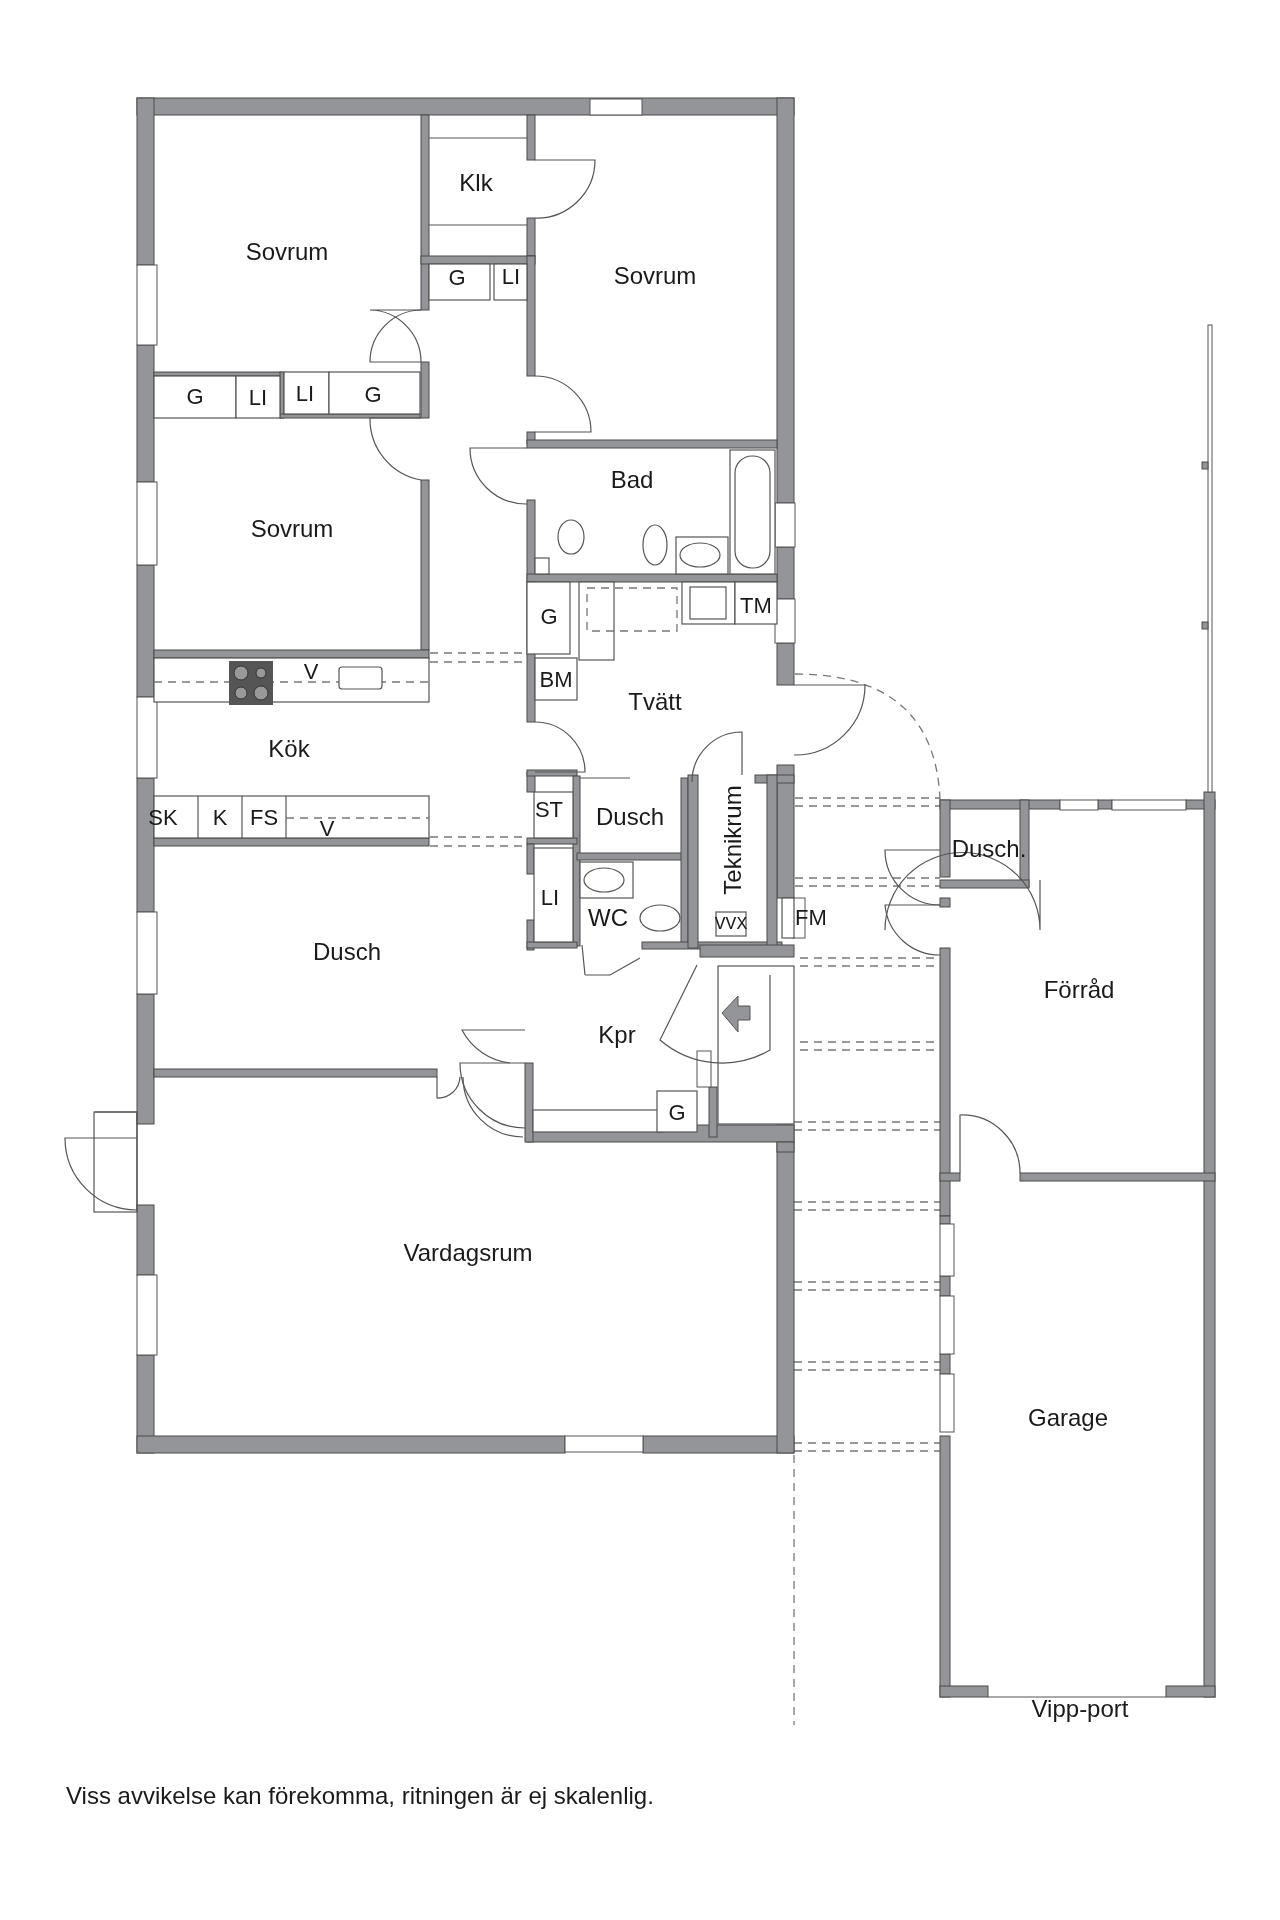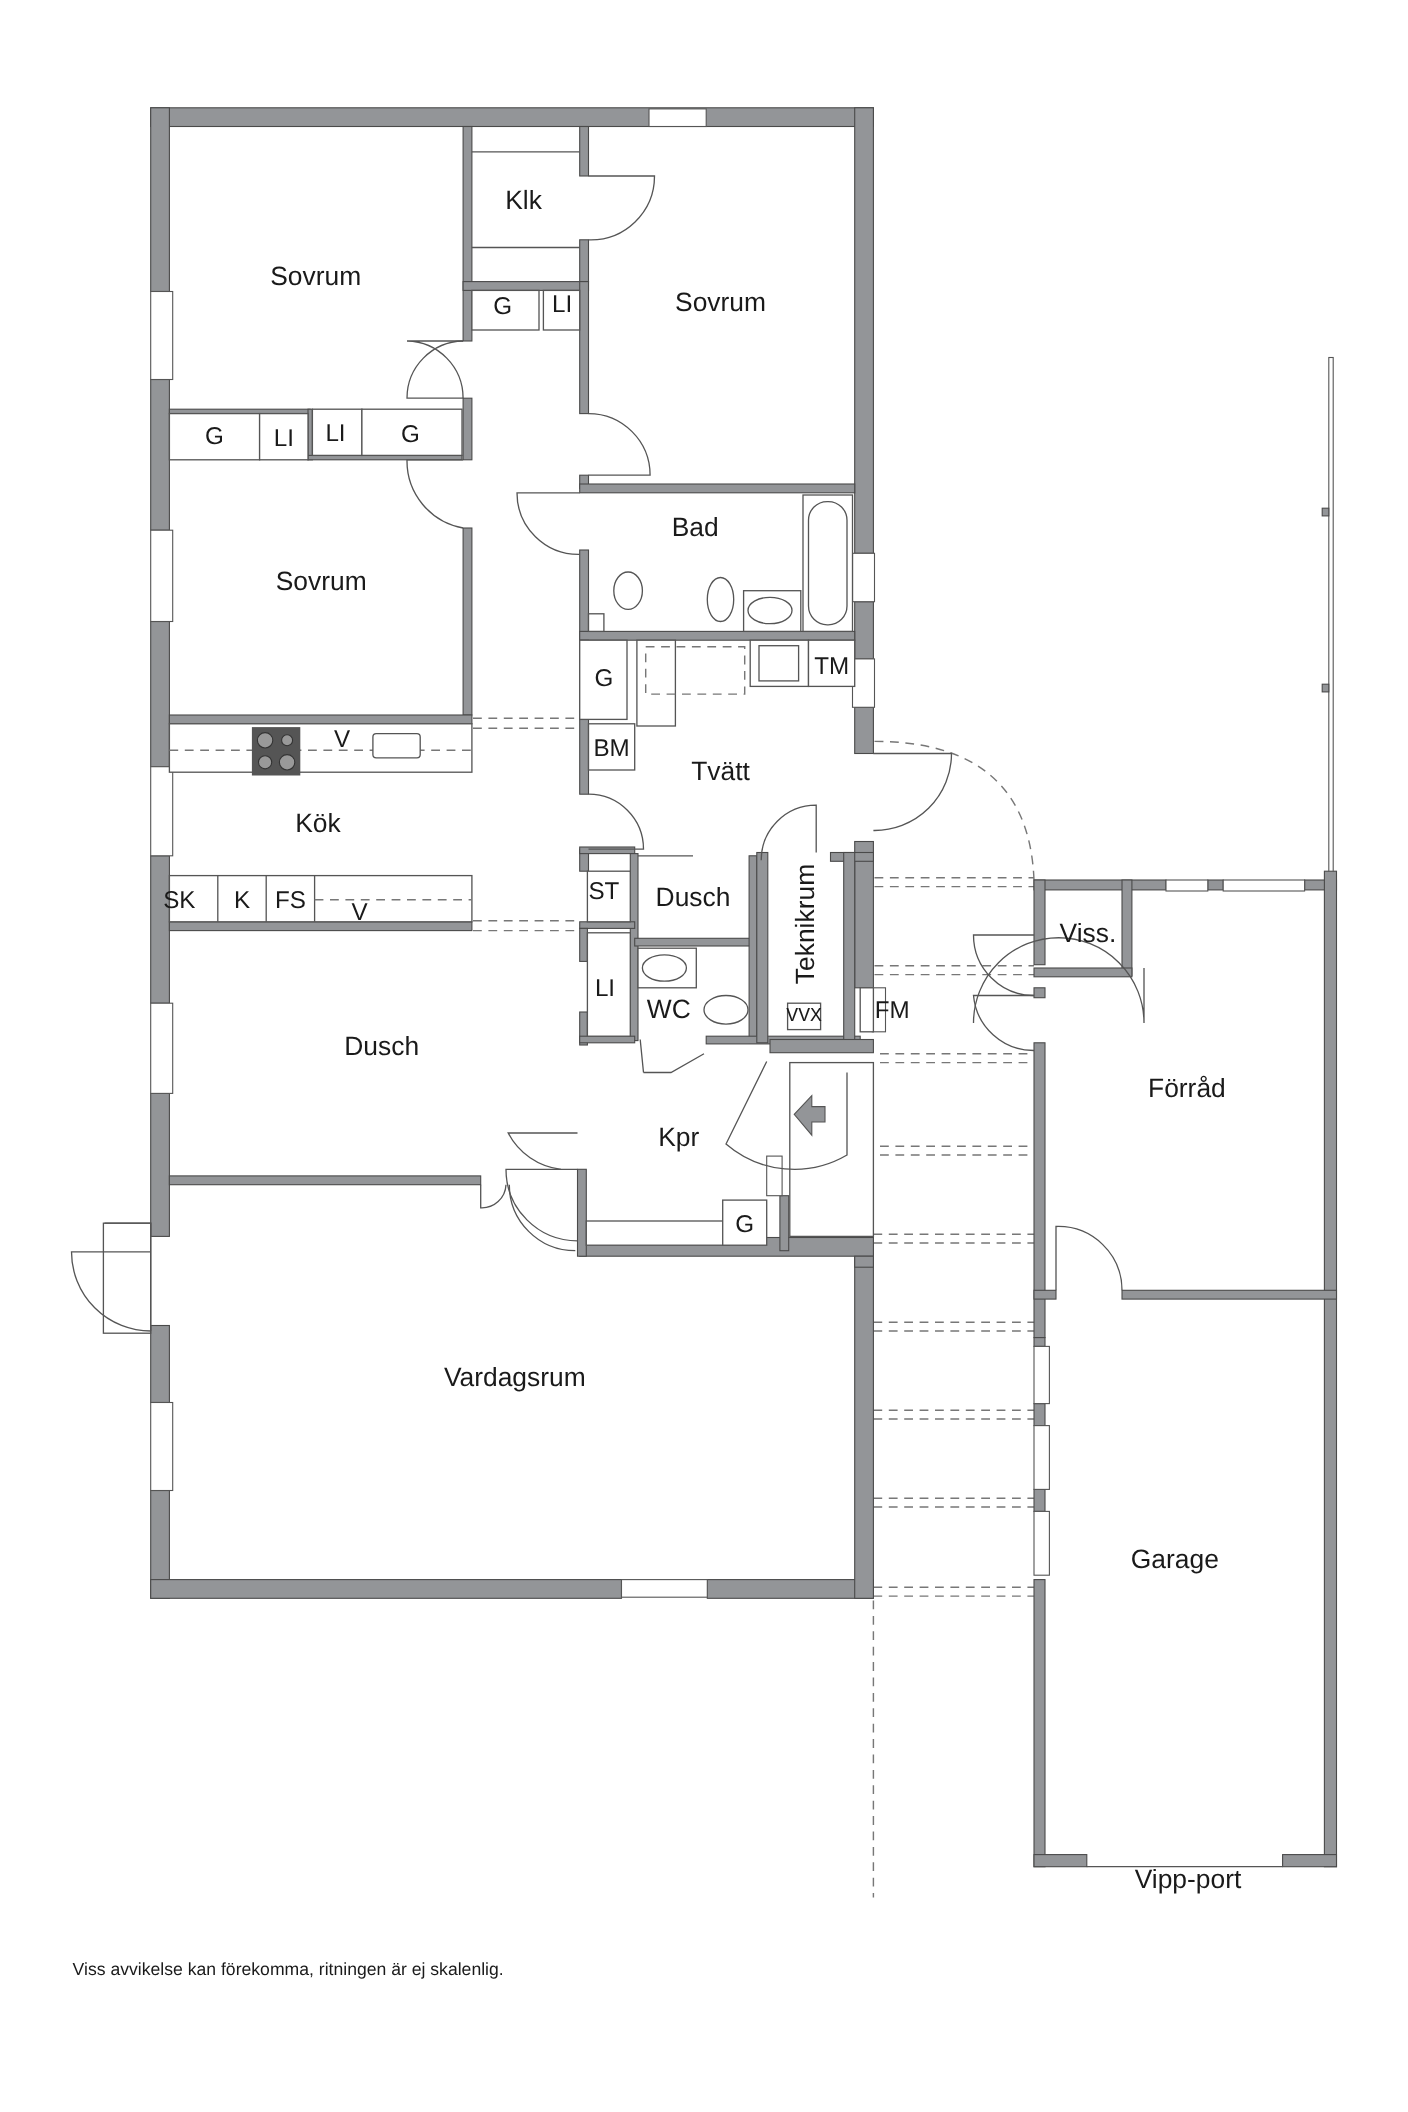--- a/index.html
+++ b/index.html
@@ -8,21 +8,21 @@
   #plan { position: absolute; left: 0; top: 0; width: 1280px; height: 1920px; }
   .wall { fill: #939598; stroke: #4a4a4a; stroke-width: 1; }
   .thin { fill: none; stroke: #555; stroke-width: 1.2; }
   .fix  { fill: #fff; stroke: #555; stroke-width: 1.2; }
   .dash { fill: none; stroke: #777; stroke-width: 1.3; stroke-dasharray: 8 6; }
   .win  { fill: #fff; stroke: #555; stroke-width: 1; }
   .lbl  { position: absolute; font-size: 24px; white-space: nowrap; transform: translate(-50%, -50%); }
   .lbl.sm { font-size: 22px; }
   .lbl.xs { font-size: 18px; font-family: Liberation Mono, monospace; }
   .lbl.rot { transform: translate(-50%, -50%) rotate(-90deg); }
-  .disclaimer { position: absolute; left: 66px; top: 1782px; font-size: 16px; }
+  .disclaimer { position: absolute; left: 66px; top: 1782px; font-size: 24px; }
 </style>
 </head>
 <body>
 
 <svg id="plan" viewBox="0 0 1280 1920" xmlns="http://www.w3.org/2000/svg">
 
   <g>
     <line class="dash" x1="430" y1="653" x2="527" y2="653"></line>
     <line class="dash" x1="430" y1="662" x2="527" y2="662"></line>
     <line class="dash" x1="430" y1="837" x2="527" y2="837"></line>
@@ -265,21 +265,21 @@
 <div class="lbl" style="left:292px;top:529px">Sovrum</div>
 <div class="lbl" style="left:632px;top:480px">Bad</div>
 <div class="lbl" style="left:655px;top:702px">Tvätt</div>
 <div class="lbl" style="left:289px;top:749px">Kök</div>
 <div class="lbl" style="left:630px;top:817px">Dusch</div>
 <div class="lbl rot" style="left:733px;top:840px">Teknikrum</div>
 <div class="lbl" style="left:608px;top:918px">WC</div>
 <div class="lbl" style="left:347px;top:952px">Dusch</div>
 <div class="lbl" style="left:617px;top:1035px">Kpr</div>
 <div class="lbl" style="left:468px;top:1253px">Vardagsrum</div>
-<div class="lbl" style="left:989px;top:849px">Viss.</div>
+<div class="lbl" style="left:989px;top:849px">Dusch.</div>
 <div class="lbl" style="left:1079px;top:990px">Förråd</div>
 <div class="lbl" style="left:1068px;top:1418px">Garage</div>
 
 <div class="lbl sm" style="left:457px;top:278px">G</div>
 <div class="lbl sm" style="left:511px;top:277px">LI</div>
 <div class="lbl sm" style="left:195px;top:397px">G</div>
 <div class="lbl sm" style="left:258px;top:398px">LI</div>
 <div class="lbl sm" style="left:305px;top:394px">LI</div>
 <div class="lbl sm" style="left:373px;top:395px">G</div>
 <div class="lbl sm" style="left:549px;top:617px">G</div>

